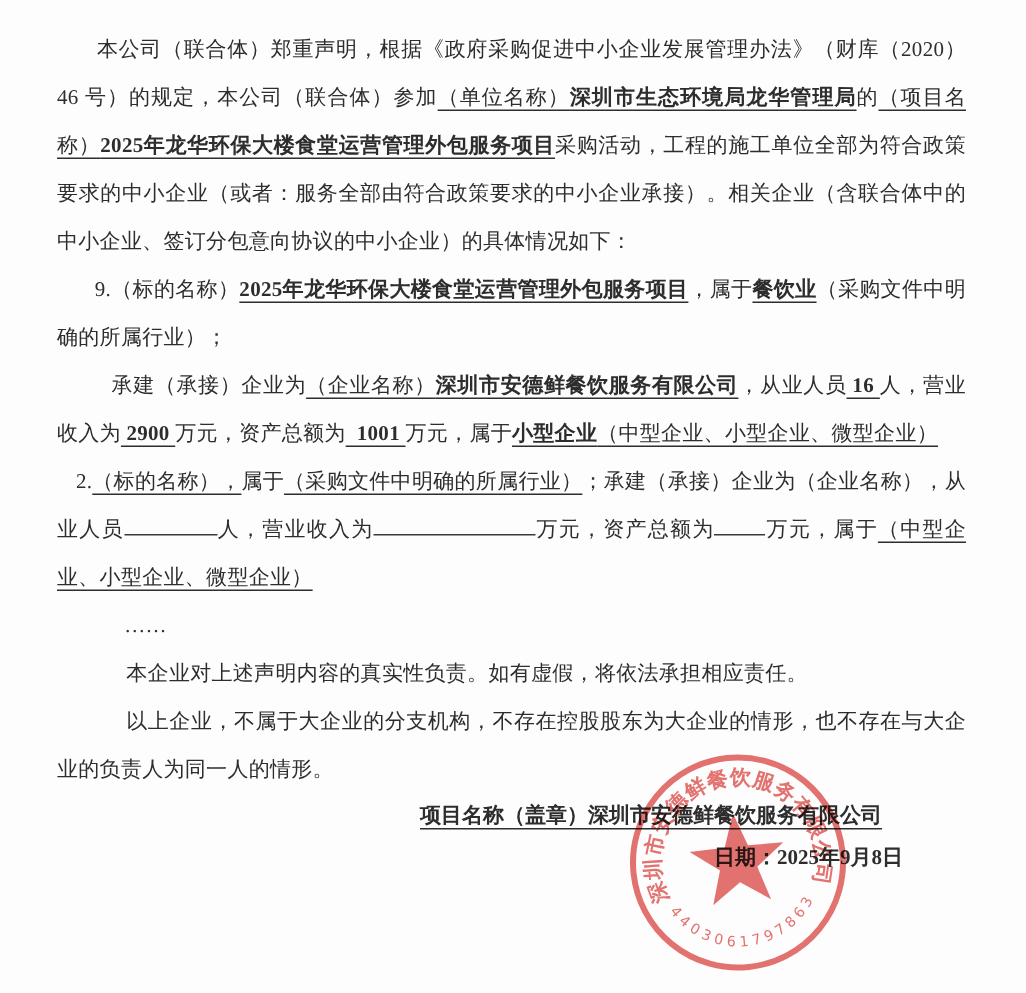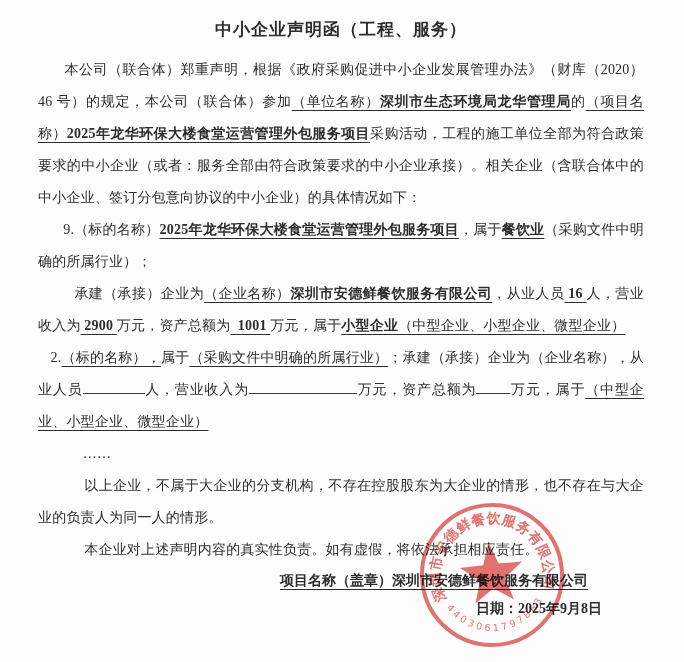--- a/index.html
+++ b/index.html
@@ -79,30 +79,29 @@
     font-size:9.5px;
     letter-spacing:3px;
     font-family:"DejaVu Sans","Liberation Sans",sans-serif;
   }
 </style>
 </head>
 <body>
 
 <div class="page">
 
-  <h1 class="title">中小企业声明函（工程、服务）</h1>
 
   <div class="doc-body">
       <p class="para" style="text-indent: 1.9em;"><span class="run">本公司（联合体）郑重声明，根据《政府采购促进中小企业发展管理办法》（财库（2020）46 号）的规定，本公司（联合体）参加</span><span class="run u">（单位名称）</span><span class="run b u">深圳市生态环境局龙华管理局</span><span class="run">的</span><span class="run u">（项目名称）</span><span class="run b u">2025年龙华环保大楼食堂运营管理外包服务项目</span><span class="run">采购活动，工程的施工单位全部为符合政策要求的中小企业（或者：服务全部由符合政策要求的中小企业承接）。相关企业（含联合体中的中小企业、签订分包意向协议的中小企业）的具体情况如下：</span></p>
       <p class="para" style="text-indent: 1.8em;"><span class="run">9.（标的名称）</span><span class="run b u">2025年龙华环保大楼食堂运营管理外包服务项目</span><span class="run">，属于</span><span class="run b u">餐饮业</span><span class="run">（采购文件中明确的所属行业）；</span></p>
       <p class="para" style="text-indent: 2.6em;"><span class="run">承建（承接）企业为</span><span class="run u">（企业名称）</span><span class="run b u">深圳市安德鲜餐饮服务有限公司</span><span class="run">，从业人员</span><span class="run b u">&nbsp;16&nbsp;</span><span class="run">人，营业收入为</span><span class="run b u">&nbsp;2900&nbsp;</span><span class="run">万元，资产总额为</span><span class="run b u">&nbsp;&nbsp;1001&nbsp;</span><span class="run">万元，属于</span><span class="run b u">小型企业</span><span class="run u">（中型企业、小型企业、微型企业）</span></p>
       <p class="para" style="text-indent: 0.9em;"><span class="run">2.</span><span class="run u">（标的名称），</span><span class="run">属于</span><span class="run u">（采购文件中明确的所属行业）</span><span class="run">；承建（承接）企业为（企业名称），从业人员</span><span class="blank" style="width: 62px;"></span><span class="run">人，营业收入为</span><span class="blank" style="width: 108px;"></span><span class="run">万元，资产总额为</span><span class="blank" style="width: 34px;"></span><span class="run">万元，属于</span><span class="run u">（中型企业、小型企业、微型企业）</span></p>
       <p class="para" style="text-indent: 3.2em;"><span class="run">……</span></p>
+      <p class="para" style="text-indent: 3.3em;"><span class="run">本企业对上述声明内容的真实性负责。如有虚假，将依法承担相应责任。</span></p>
       <p class="para" style="text-indent: 3.3em;"><span class="run">以上企业，不属于大企业的分支机构，不存在控股股东为大企业的情形，也不存在与大企业的负责人为同一人的情形。</span></p>
-      <p class="para" style="text-indent: 3.3em;"><span class="run">本企业对上述声明内容的真实性负责。如有虚假，将依法承担相应责任。</span></p>
     </div>
 
   <div class="sig-line"><span class="u">项目名称（盖章）</span><span class="u">深圳市安德鲜餐饮服务有限公司</span></div>
 
   <div class="date-line"><span>日期：</span><span>2025年9月8日</span></div>
 
   <svg class="seal" width="150" height="150" viewBox="0 0 150 150" aria-hidden="true">
     <defs>
       <path id="arcTop" d="M 27.9,97 A 52,52 0 1 1 122.1,97" fill="none"></path>
       <path id="arcBottom" d="M 26.5,103 A 56,56 0 0 0 123.5,103" fill="none"></path>

